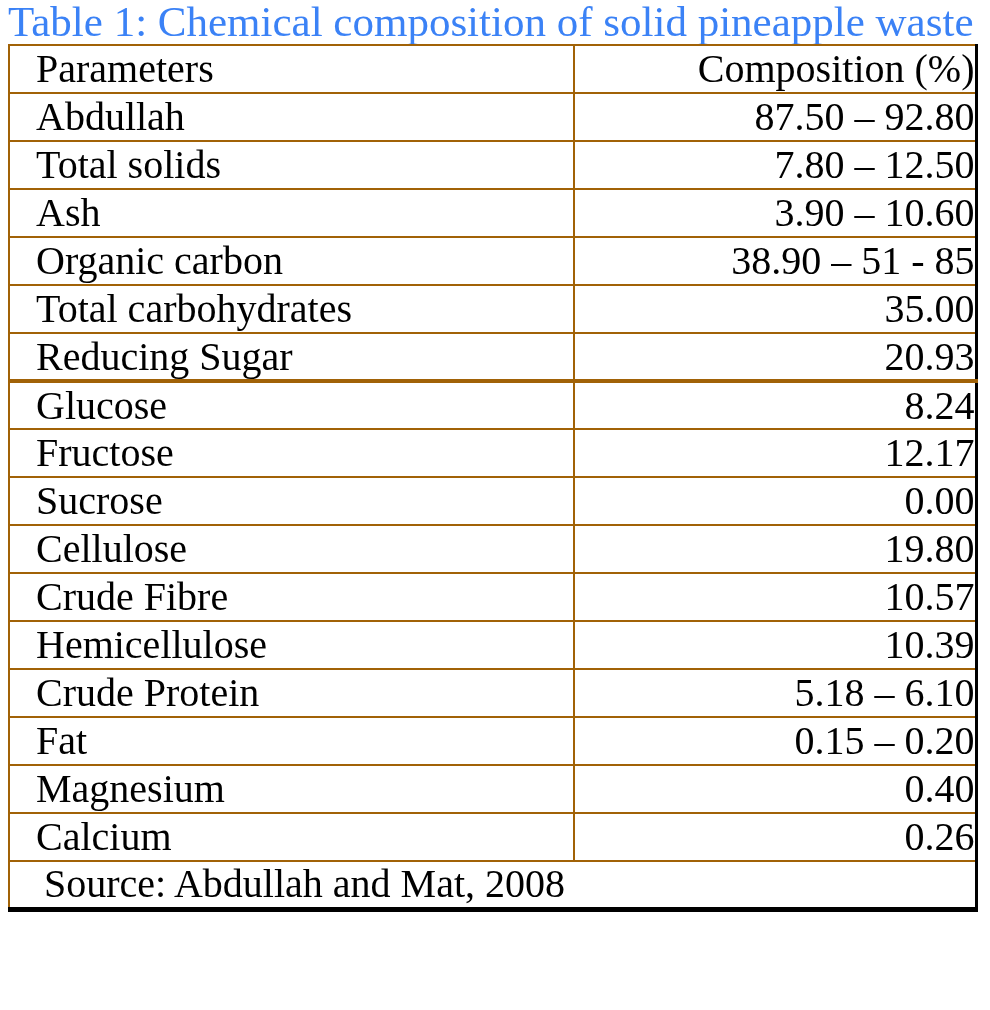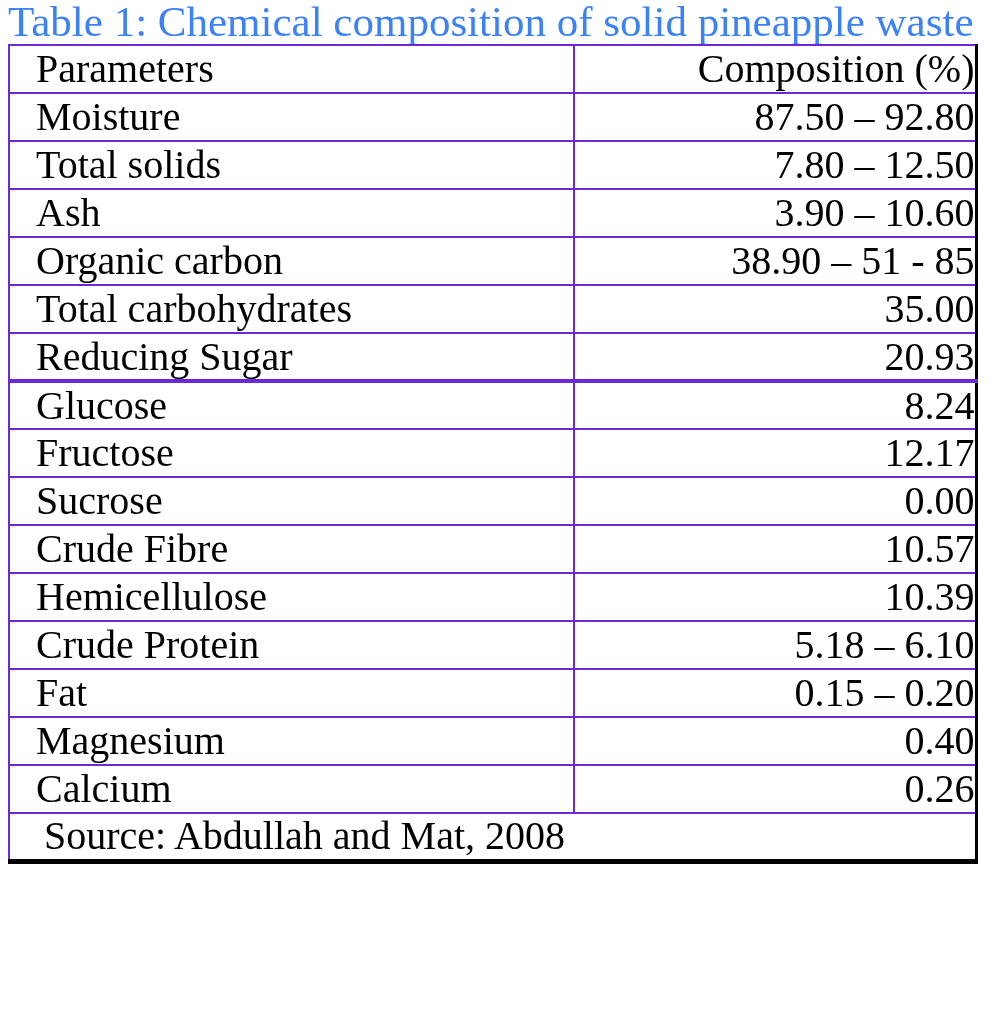--- a/index.html
+++ b/index.html
@@ -34,21 +34,21 @@
       table-layout: fixed;
       border-collapse: collapse;
       border-spacing: 0;
       border: 2px solid #000000;
       border-right-width: 3px;
       border-bottom-width: 5px;
     }
     col.param-col { width: 565px; }
     col.value-col { width: 402px; }
     th, td {
-      border: 2px solid #6d28d9;
+      border: 2px solid #a16207;
       height: 48px;
       box-sizing: border-box;
       font-size: 40px;
       line-height: 44px;
       font-weight: normal;
       text-align: left;
       vertical-align: middle;
       white-space: nowrap;
       overflow: hidden;
       padding: 0;
@@ -73,21 +73,21 @@
       <col class="value-col">
     </colgroup>
     <thead>
       <tr>
         <th class="param-cell">Parameters</th>
         <th class="value-cell">Composition (%)</th>
       </tr>
     </thead>
     <tbody id="table-body">
         <tr>
-          <td class="param-cell">Moisture</td>
+          <td class="param-cell">Abdullah</td>
           <td class="value-cell">87.50 – 92.80</td>
         </tr>
         <tr>
           <td class="param-cell">Total solids</td>
           <td class="value-cell">7.80 – 12.50</td>
         </tr>
         <tr>
           <td class="param-cell">Ash</td>
           <td class="value-cell">3.90 – 10.60</td>
         </tr>
@@ -107,20 +107,24 @@
           <td class="param-cell">Glucose</td>
           <td class="value-cell">8.24</td>
         </tr>
         <tr>
           <td class="param-cell">Fructose</td>
           <td class="value-cell">12.17</td>
         </tr>
         <tr>
           <td class="param-cell">Sucrose</td>
           <td class="value-cell">0.00</td>
+        </tr>
+        <tr>
+          <td class="param-cell">Cellulose</td>
+          <td class="value-cell">19.80</td>
         </tr>
         <tr>
           <td class="param-cell">Crude Fibre</td>
           <td class="value-cell">10.57</td>
         </tr>
         <tr>
           <td class="param-cell">Hemicellulose</td>
           <td class="value-cell">10.39</td>
         </tr>
         <tr>

